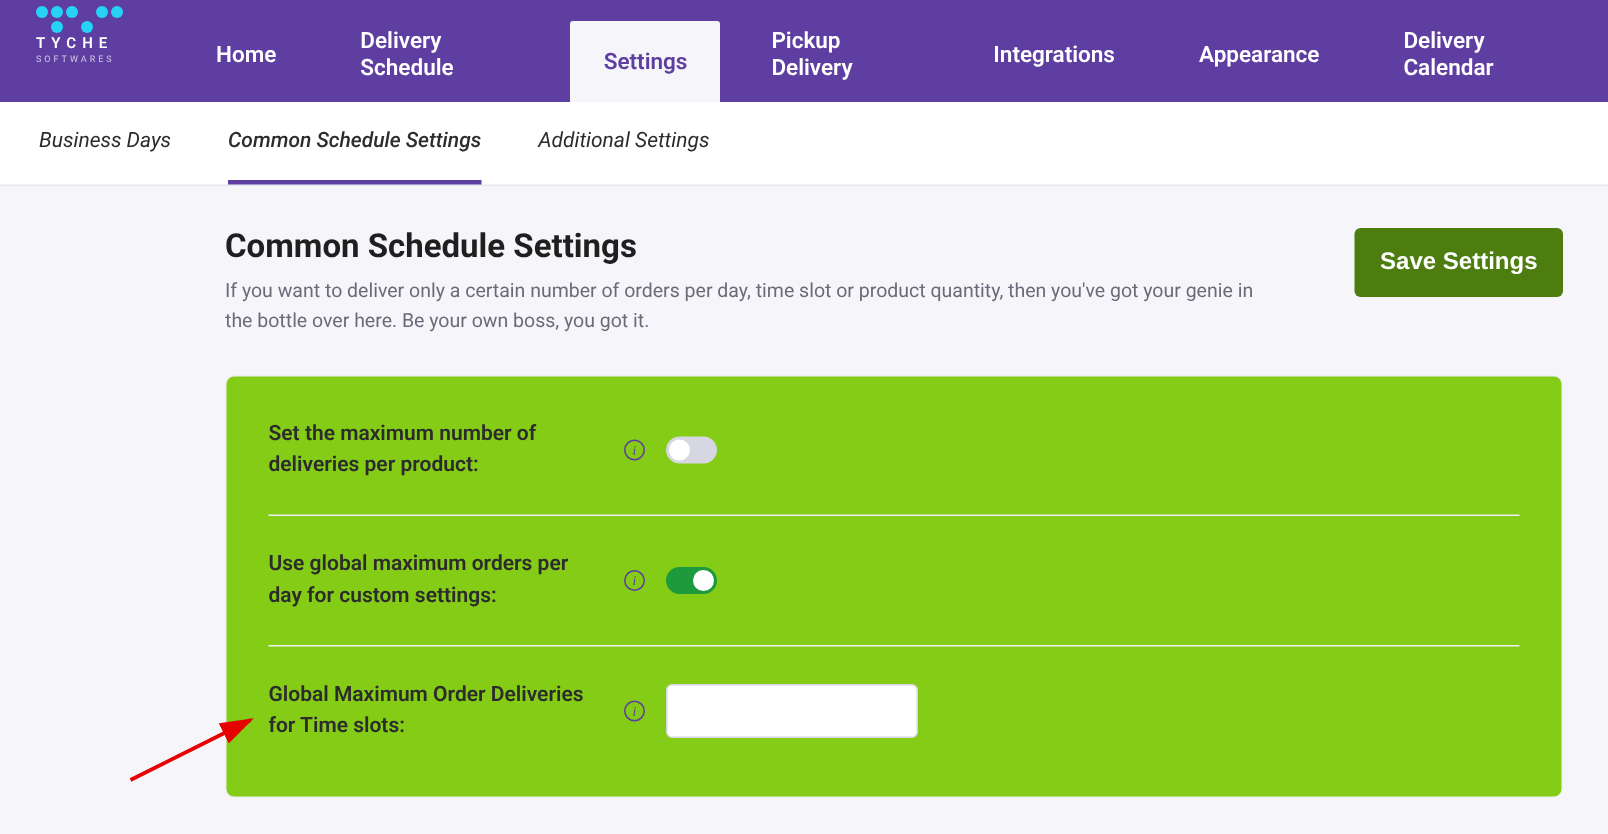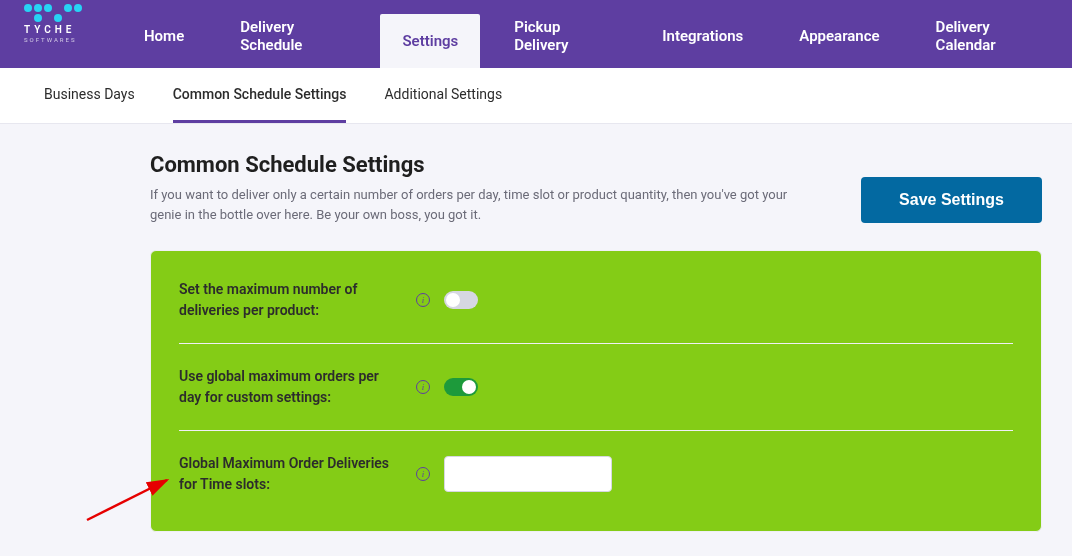--- a/index.html
+++ b/index.html
@@ -54,25 +54,26 @@
     background: #f5f5fa;
     color: #5e3ea1;
     border-top-left-radius: 2px;
     border-top-right-radius: 2px;
     margin-top: 10px;
     height: calc(100% - 10px);
   }
   .subnav {
     background: #fff;
     border-bottom: 1px solid #e7e7ef;
-    padding: 0 44px;
+    padding: 0 26px;
     display: flex;
     gap: 38px;
     height: 56px;
     align-items: center;
+    font-style: italic;
   }
   .subnav-item {
     font-size: 14px;
     color: #2c2c2c;
     cursor: pointer;
     height: 100%;
     display: flex;
     align-items: center;
     border-bottom: 3px solid transparent;
   }
@@ -95,30 +96,29 @@
     color: #1f1f1f;
     margin-bottom: 8px;
   }
   .page-desc {
     font-size: 13px;
     color: #6b6b78;
     line-height: 1.5;
     max-width: 690px;
   }
   .save-btn {
-    background: #0369a1;
+    background: #4d7c0f;
     color: #fff;
     border: none;
     border-radius: 4px;
-    padding: 14px 38px;
+    padding: 14px 17px;
     font-size: 16px;
     font-weight: 700;
     cursor: pointer;
     white-space: nowrap;
-    margin-top: 25px;
   }
   .card {
     margin-top: 26px;
     background: #84cc16;
     border: 1px solid #efeff5;
     border-radius: 6px;
     padding: 6px 28px 28px 28px;
     max-width: 892px;
   }
   .setting-row {

